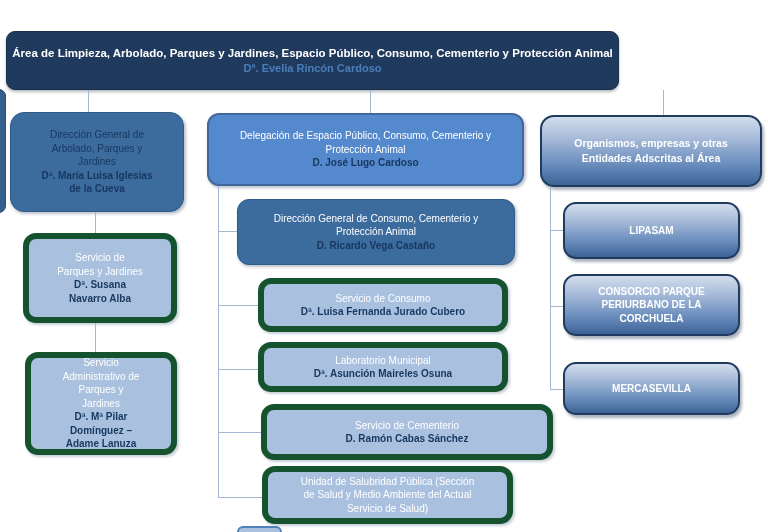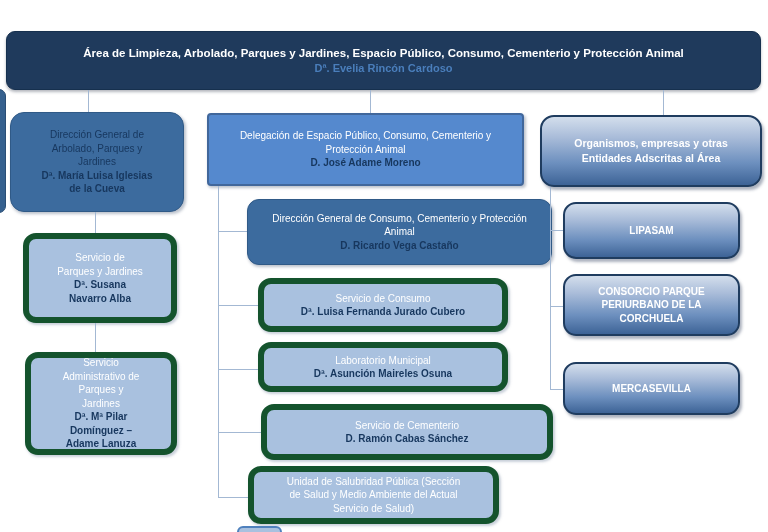--- a/index.html
+++ b/index.html
@@ -8,37 +8,37 @@
     background:#ffffff;
     font-family:"Liberation Sans","DejaVu Sans",sans-serif;
   }
   .node{
     position:absolute;box-sizing:border-box;
     display:flex;flex-direction:column;align-items:center;justify-content:center;
     text-align:center;
   }
   
   .banner{
-    left:6px;top:31px;width:755px;height:59px;
+    left:6px;top:31px;width:613px;height:59px;
     background:#1f3a5c;border:1px solid #16304e;border-radius:9px;
     box-shadow:0 2px 3px rgba(40,50,70,.35);
     padding:4px 4px;
   }
   .banner .t1{color:#ffffff;font-weight:bold;font-size:11.5px;line-height:1.4;}
   .banner .t2{color:#4a7ebb;font-weight:bold;font-size:11px;line-height:1.4;}
   
   .head{
     background:#3c6b9e;border:1px solid #305a87;border-radius:14px;
     box-shadow:1.5px 2px 3px rgba(90,105,130,.4);
     padding:6px 24px;
     justify-content:center;
   }
   
   .deleg{
-    background:#5589ce;border:2px solid #41679b;border-radius:4px;
+    background:#5589ce;border:2px solid #41679b;border-radius:12px;
     box-shadow:1.5px 2px 3px rgba(90,105,130,.4);
     padding:5px 24px;
   }
   
   .light{
     background:#a9c1df;border:6px solid #14532d;border-radius:13px;
     box-shadow:1.5px 2px 2.5px rgba(100,120,150,.35);
     padding:5px 28px;
   }
   
@@ -95,51 +95,51 @@
 
 <div class="vline" style="left:95px;top:323px;height:29px;"></div>
 
 <div class="node light" style="left:25px;top:352px;width:152px;height:103px;">
   <div class="t-light">Servicio Administrativo de Parques y Jardines</div>
   <div class="t-name">Dª. Mª Pilar Domínguez – Adame Lanuza</div>
 </div>
 
 <div class="node deleg" style="left:207px;top:113px;width:317px;height:73px;">
   <div class="t-light">Delegación de Espacio Público, Consumo, Cementerio y Protección Animal</div>
-  <div class="t-name">D. José Adame Moreno</div>
+  <div class="t-name">D. José Lugo Cardoso</div>
 </div>
 
 <div class="vline" style="left:218px;top:186px;height:312px;"></div>
 <div class="hline" style="left:218px;top:231px;width:31px;"></div>
 <div class="hline" style="left:218px;top:305px;width:40px;"></div>
 <div class="hline" style="left:218px;top:369px;width:40px;"></div>
 <div class="hline" style="left:218px;top:432px;width:44px;"></div>
 <div class="hline" style="left:218px;top:497px;width:45px;"></div>
 
-<div class="node head" style="left:247px;top:199px;width:305px;height:66px;border-radius:12px;">
+<div class="node head" style="left:237px;top:199px;width:278px;height:66px;border-radius:12px;">
   <div class="t-light">Dirección General de Consumo, Cementerio y Protección Animal</div>
   <div class="t-name">D. Ricardo Vega Castaño</div>
 </div>
 
 <div class="node light" style="left:258px;top:278px;width:250px;height:54px;">
   <div class="t-light">Servicio de Consumo</div>
   <div class="t-name">Dª. Luisa Fernanda Jurado Cubero</div>
 </div>
 
 <div class="node light" style="left:258px;top:342px;width:250px;height:50px;">
   <div class="t-light">Laboratorio Municipal</div>
   <div class="t-name">Dª. Asunción Maireles Osuna</div>
 </div>
 
 <div class="node light" style="left:261px;top:404px;width:292px;height:56px;">
   <div class="t-light">Servicio de Cementerio</div>
   <div class="t-name">D. Ramón Cabas Sánchez</div>
 </div>
 
-<div class="node light" style="left:248px;top:466px;width:251px;height:58px;justify-content:center;">
+<div class="node light" style="left:262px;top:466px;width:251px;height:58px;justify-content:center;">
   <div class="t-light">Unidad de Salubridad Pública (Sección de Salud y Medio Ambiente del Actual Servicio de Salud)</div>
 </div>
 
 <div class="node grad" style="left:540px;top:115px;width:222px;height:72px;border-radius:14px;">
   <div class="t-grad-head">Organismos, empresas y otras Entidades Adscritas al Área</div>
 </div>
 
 <div class="vline" style="left:550px;top:187px;height:203px;"></div>
 <div class="hline" style="left:550px;top:230px;width:13px;"></div>
 <div class="hline" style="left:550px;top:306px;width:13px;"></div>

